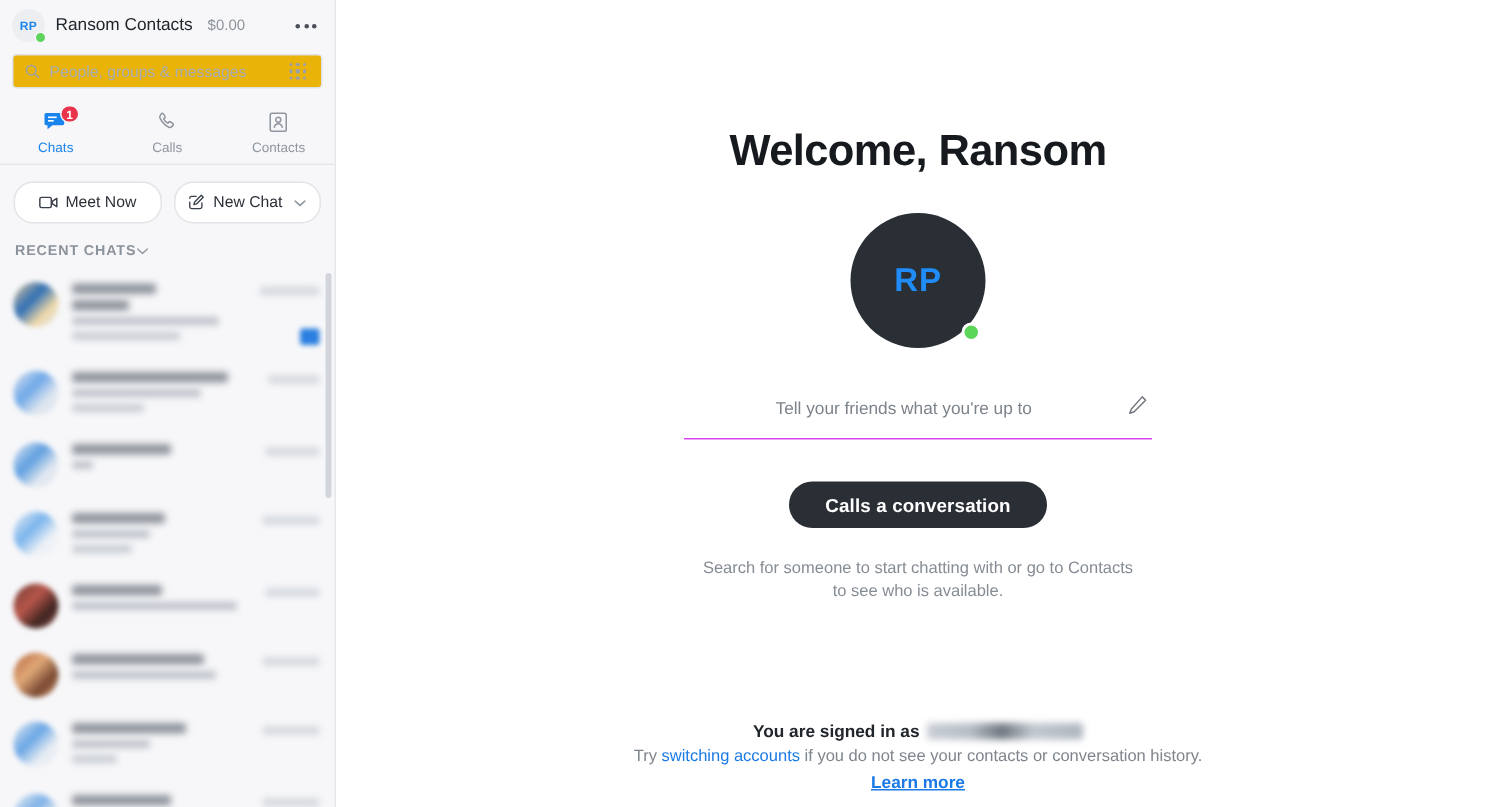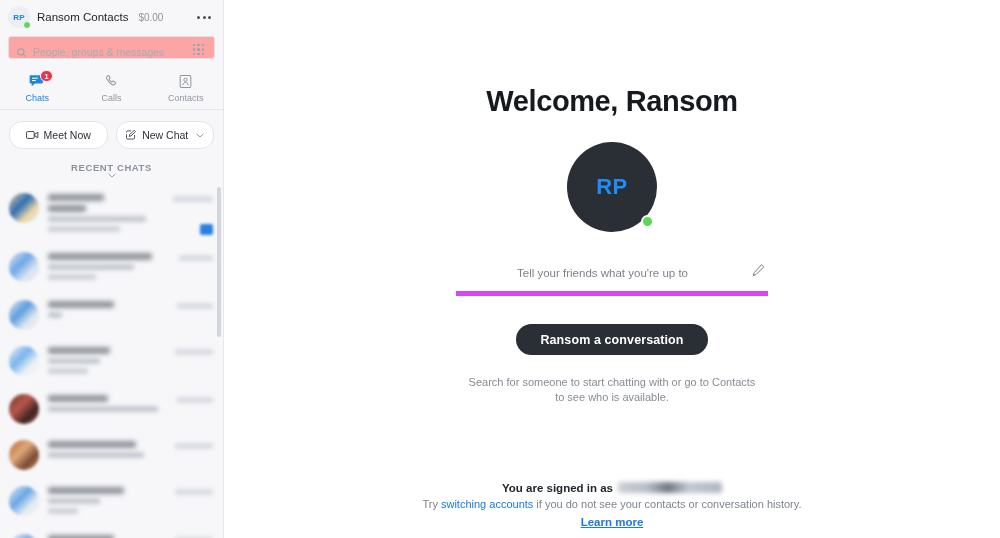--- a/index.html
+++ b/index.html
@@ -38,23 +38,23 @@
   .hdr-name { font-size: 11.5px; color: #20252b; font-weight: 400; white-space: nowrap; }
   .hdr-balance { font-size: 10px; color: #8d939b; margin-left: 3px; }
   .hdr-more {
     margin-left: auto; display: flex; gap: 2.5px; align-items: center;
     padding: 6px 4px; cursor: pointer;
   }
   .hdr-more i { width: 3px; height: 3px; border-radius: 50%; background: #4a4f57; display: block; }
 
   .sb-search-row { padding: 2px 8px 6px 8px; display: flex; align-items: center; gap: 6px; }
   .search-box {
-    flex: 1; height: 23px; background: #fca5a5;
+    flex: 1; height: 23px; background: #eab308;
     border: 1px solid #e0e2e6; border-radius: 3px;
-    display: flex; align-items: flex-end; padding: 0 7px; gap: 6px;
+    display: flex; align-items: center; padding: 0 7px; gap: 6px;
   }
   .search-box svg { flex: none; }
   .search-input {
     border: none; outline: none; background: transparent;
     font-size: 10.5px; color: #3b4148; width: 100%;
     font-family: "Liberation Sans", sans-serif;
   }
   .search-input::placeholder { color: #a7acb3; }
   .dialpad { display: grid; grid-template-columns: repeat(3, 2.5px); gap: 2px; padding: 3px; cursor: pointer; }
   .dialpad i { width: 2.5px; height: 2.5px; background: #9aa0a8; border-radius: 50%; display: block; }
@@ -83,21 +83,20 @@
     flex: 1; height: 28px; background: #fff;
     border: 1px solid #e2e4e8; border-radius: 13px;
     display: flex; align-items: center; justify-content: center; gap: 5px;
     font-size: 10.5px; color: #2b3038; cursor: pointer;
   }
   .pill .chev { margin-left: 3px; }
 
   .sb-section {
     display: flex; align-items: center; gap: 0;
     padding: 4px 10px 7px 10px;
-    flex-direction: column;
   }
   .sb-section-title {
     font-size: 9.5px; font-weight: 700; color: #8c929b; letter-spacing: .6px;
   }
 
   .chat-list { flex: 1; overflow: hidden; position: relative; }
   .chat-row {
     display: flex; gap: 9px; padding: 8px 10px 8px 9px;
     align-items: flex-start; cursor: pointer; position: relative;
   }
@@ -134,21 +133,21 @@
     font-size: 22px; font-weight: 700; color: #1f8cf7; letter-spacing: .5px;
   }
   .big-presence {
     position: absolute; right: 3px; bottom: 4px;
     width: 13px; height: 13px; border-radius: 50%;
     background: #5bd659; border: 2.5px solid #ffffff;
   }
 
   .mood-row {
     margin-top: 31px; width: 312px;
-    border-bottom: 5px solid #d946ef;
+    border-bottom: 1px solid #d946ef;
     display: flex; align-items: center; padding-bottom: 9px;
   }
   .mood-text { flex: 1; text-align: center; font-size: 11.5px; color: #7d838b; }
   .mood-edit { flex: none; cursor: pointer; padding: 0 2px; }
 
   .start-btn {
     margin-top: 28px;
     background: #2a2e35; color: #fff;
     border: none; border-radius: 17px;
     height: 31px; padding: 0 24px;
@@ -364,21 +363,21 @@
 
     <div class="mood-row">
       <span class="mood-text">Tell your friends what you're up to</span>
       <span class="mood-edit">
         <svg width="15" height="15" viewBox="0 0 18 18">
           <path d="M12.6 1.9 15.3 4.6 6.1 13.8 2.6 15.1l1.3-3.5z" fill="none" stroke="#6f757d" stroke-width="1.15" stroke-linejoin="round"></path>
         </svg>
       </span>
     </div>
 
-    <button class="start-btn">Ransom a conversation</button>
+    <button class="start-btn">Calls a conversation</button>
 
     <p class="hint">Search for someone to start chatting with or go to Contacts to see who is available.</p>
 
     <div class="footer">
       <div class="f-line1">
         <span>You are signed in as</span>
         <span class="f-blur"></span>
       </div>
       <div class="f-line2">
         <span>Try </span><a href="#">switching accounts</a><span> if you do not see your contacts or conversation history.</span>

